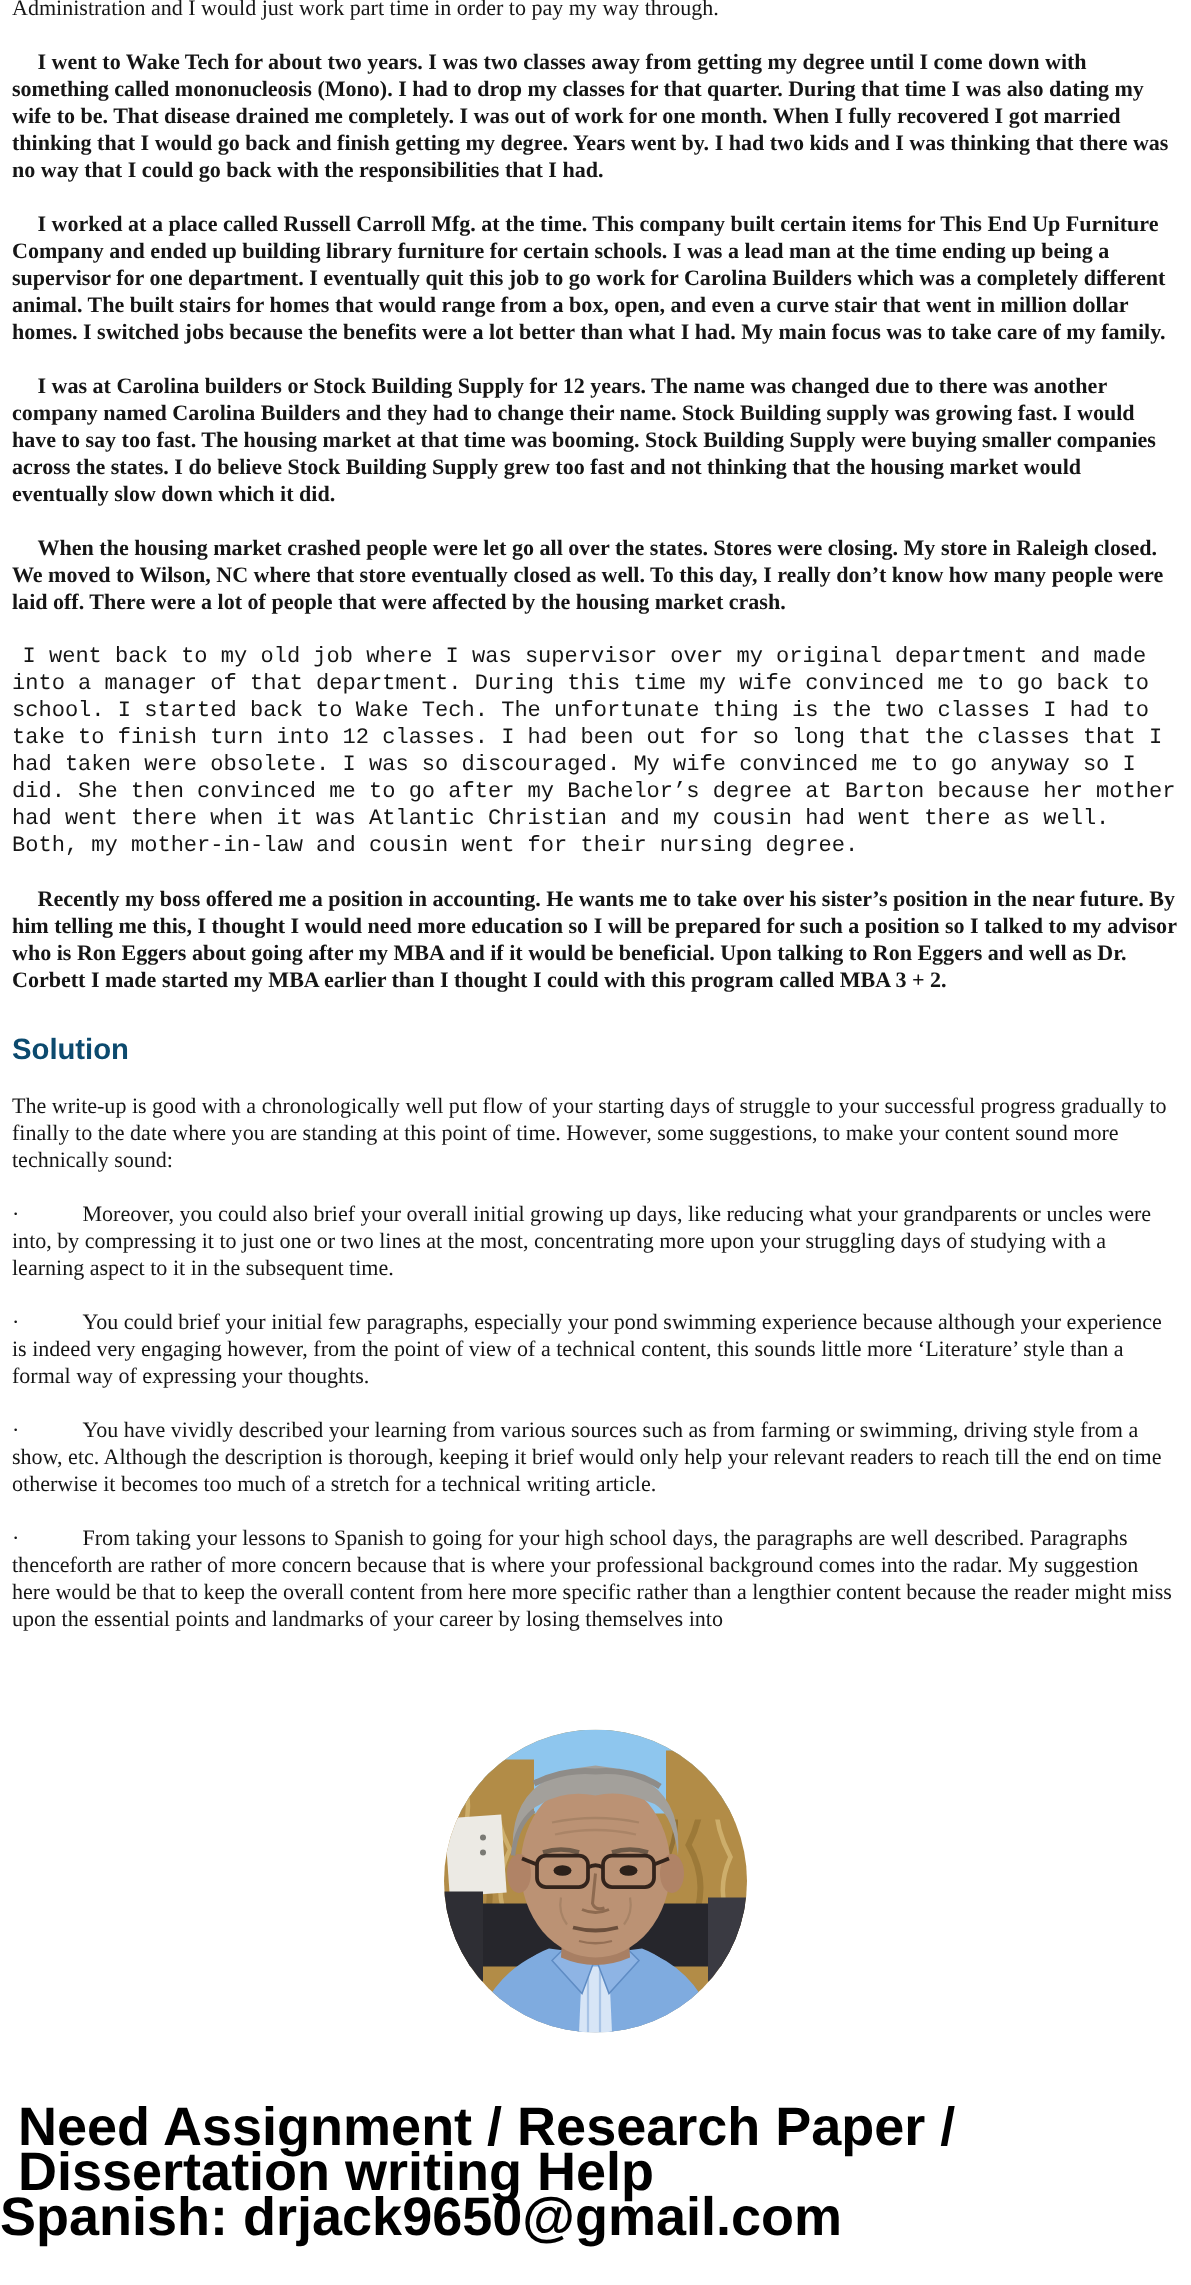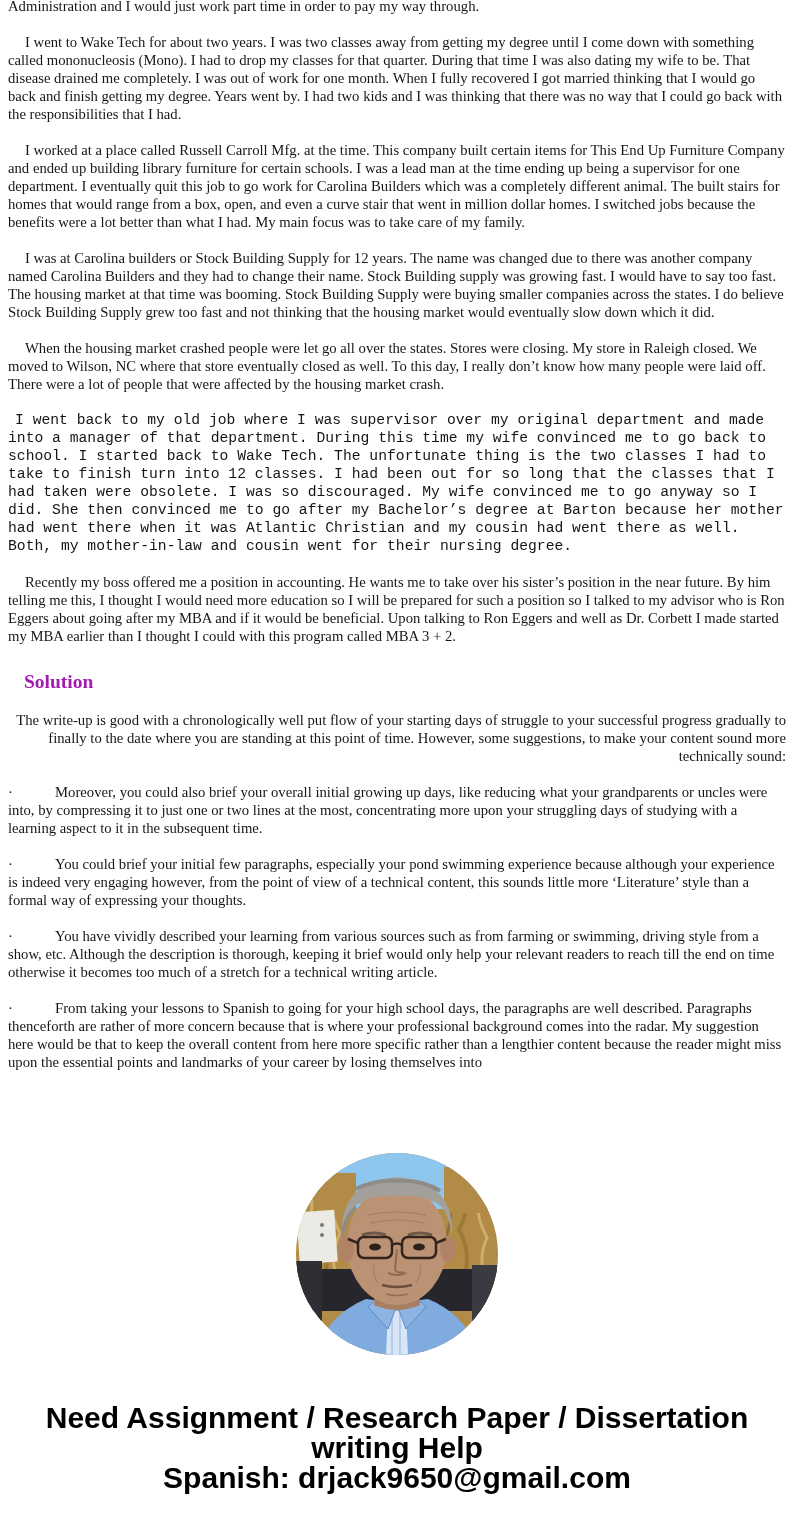--- a/index.html
+++ b/index.html
@@ -9,56 +9,56 @@
     padding:0 8px;
     font-family:"Liberation Serif", serif;
     font-size:14.7px;
     line-height:18px;
     color:#161616;
   }
   .clip{height:1123px;overflow:hidden;}
 
   .doc p{margin:18px 0 0 0;}
   p.frag{margin-top:-3px;}
-  p.ind{text-indent:17px;}
+  p.ind{text-indent:17px;font-weight:bold;}
   p.ind-sm{text-indent:7px;font-family:Liberation Mono, monospace;}
   p.noind{text-indent:0;}
 
   h2.solution{
-    font-family:Liberation Serif, serif;
+    font-family:Liberation Sans, sans-serif;
     font-size:19.5px;
     font-weight:bold;
-    margin:28px 0 0 16px;
-    color:#a21caf;
+    margin:28px 0 0 0;
+    color:#0c4a6e;
   }
-  .doc p.intro{margin-top:20px;text-align:right;}
+  .doc p.intro{margin-top:20px;}
 
   p.bullet .dot{
     display:inline-block;
     width:47px;
   }
 
   .avatar-wrap{
     margin-top:30px;
     display:flex;
     justify-content:center;
   }
   .avatar{
     width:202px;height:202px;
     border-radius:50%;
     overflow:hidden;
     flex:0 0 auto;
   }
 
   .footer{
     margin-top:48px;
-    text-align:center;
+    text-align:left;
     font-family:"Liberation Sans", sans-serif;
     font-weight:bold;
-    font-size:30px;
+    font-size:36px;
     line-height:30px;
     color:#000;
   }
   .footer .head{max-width:770px;margin:0 auto;}
 </style>
 </head>
 <body>
 
 <div class="doc clip">
   <p class="frag">Administration and I would just work part time in order to pay my way through.</p>

